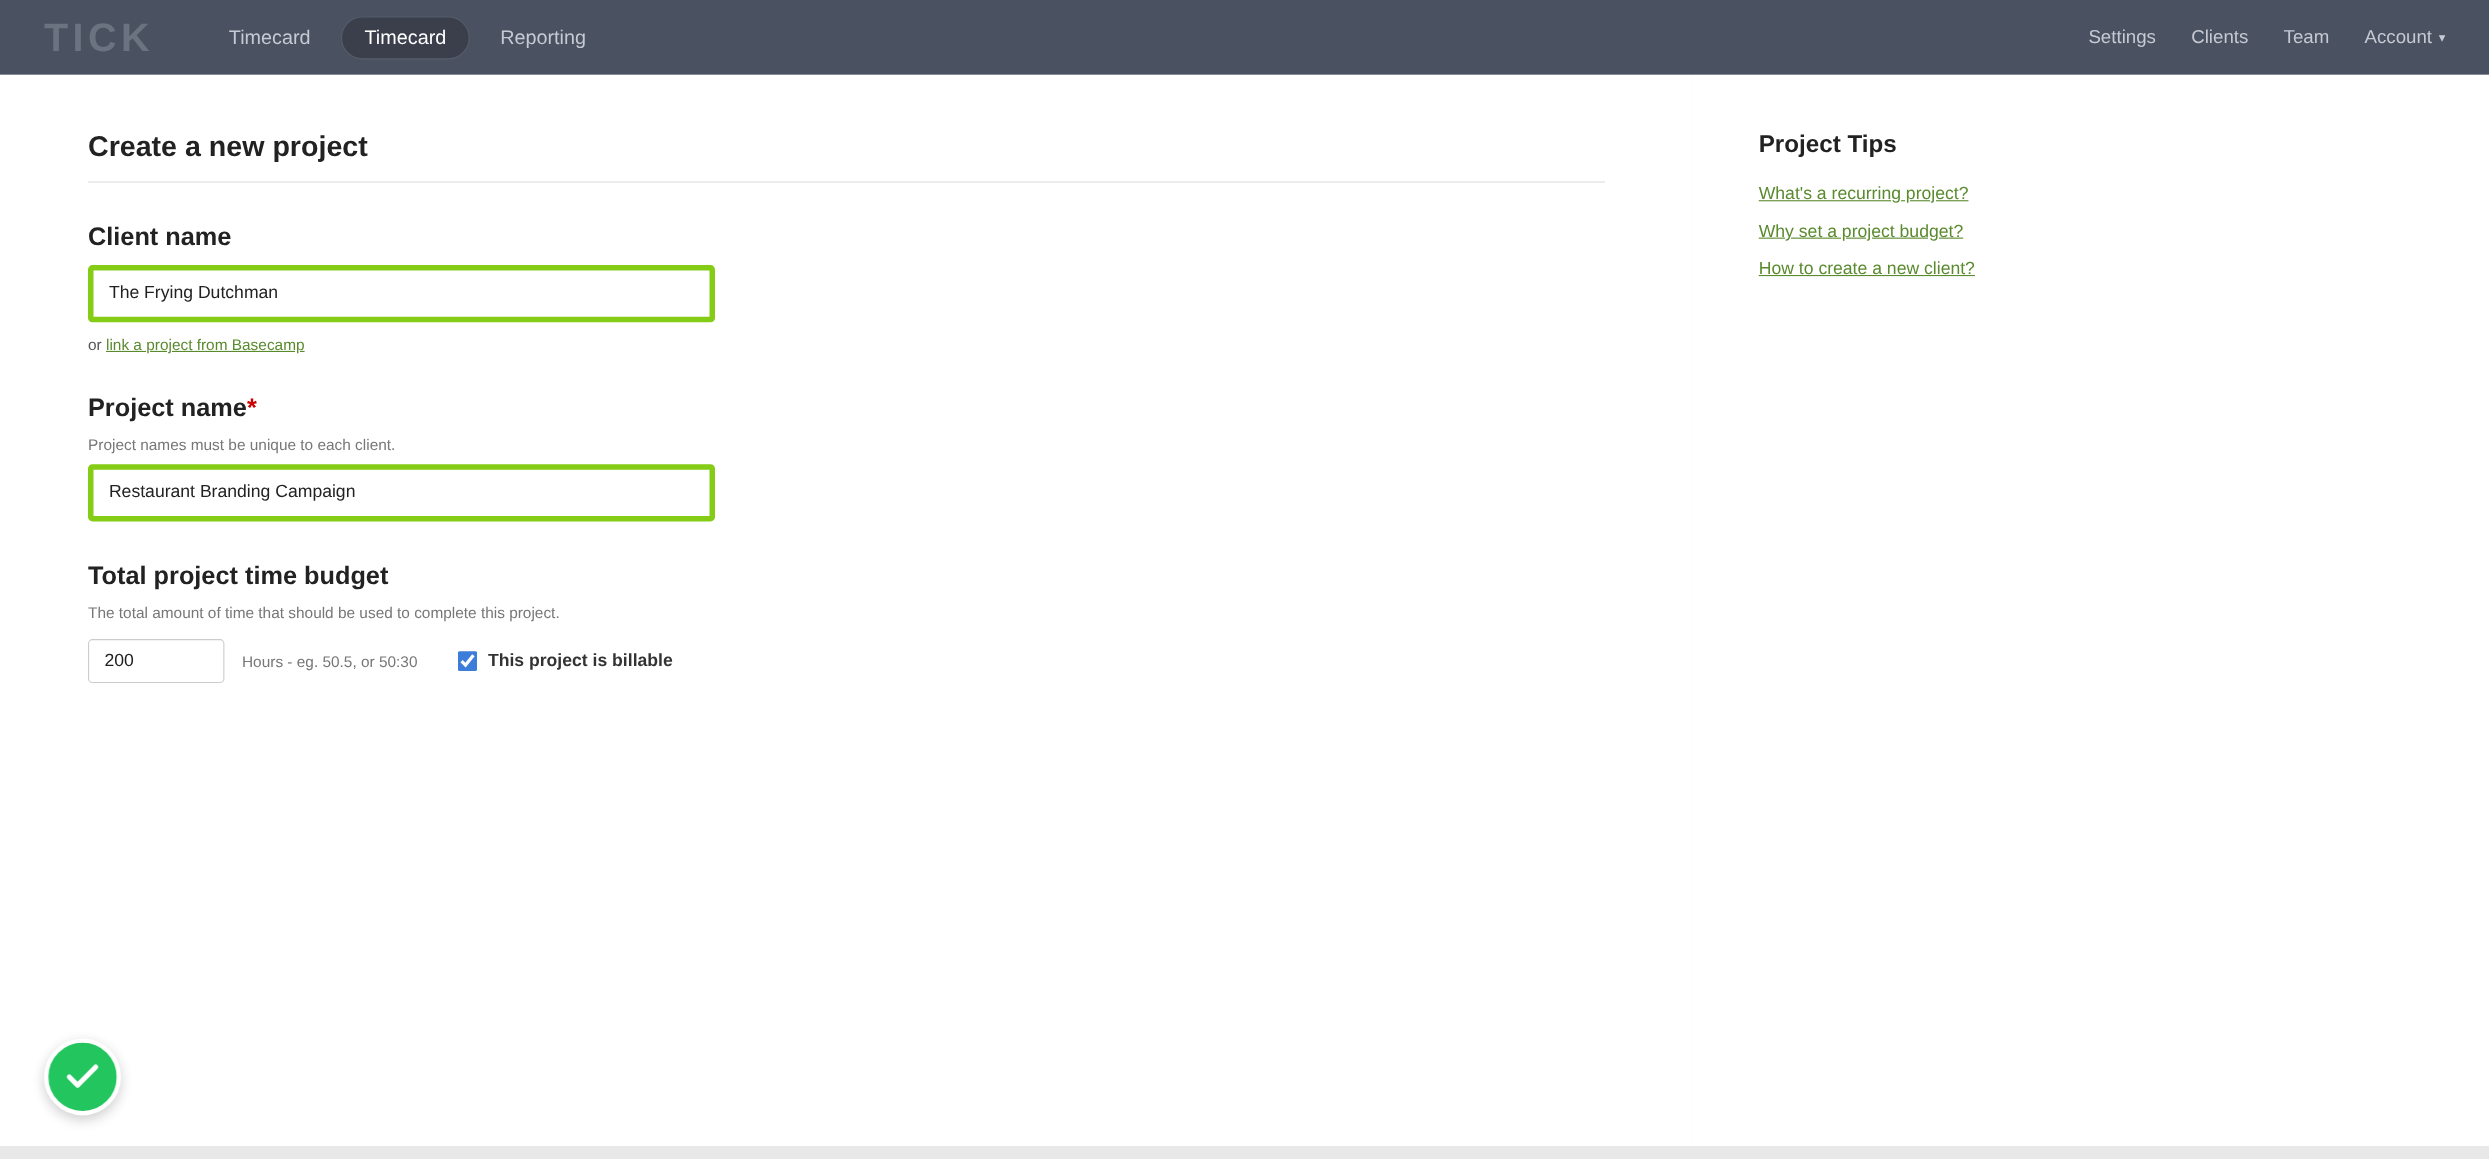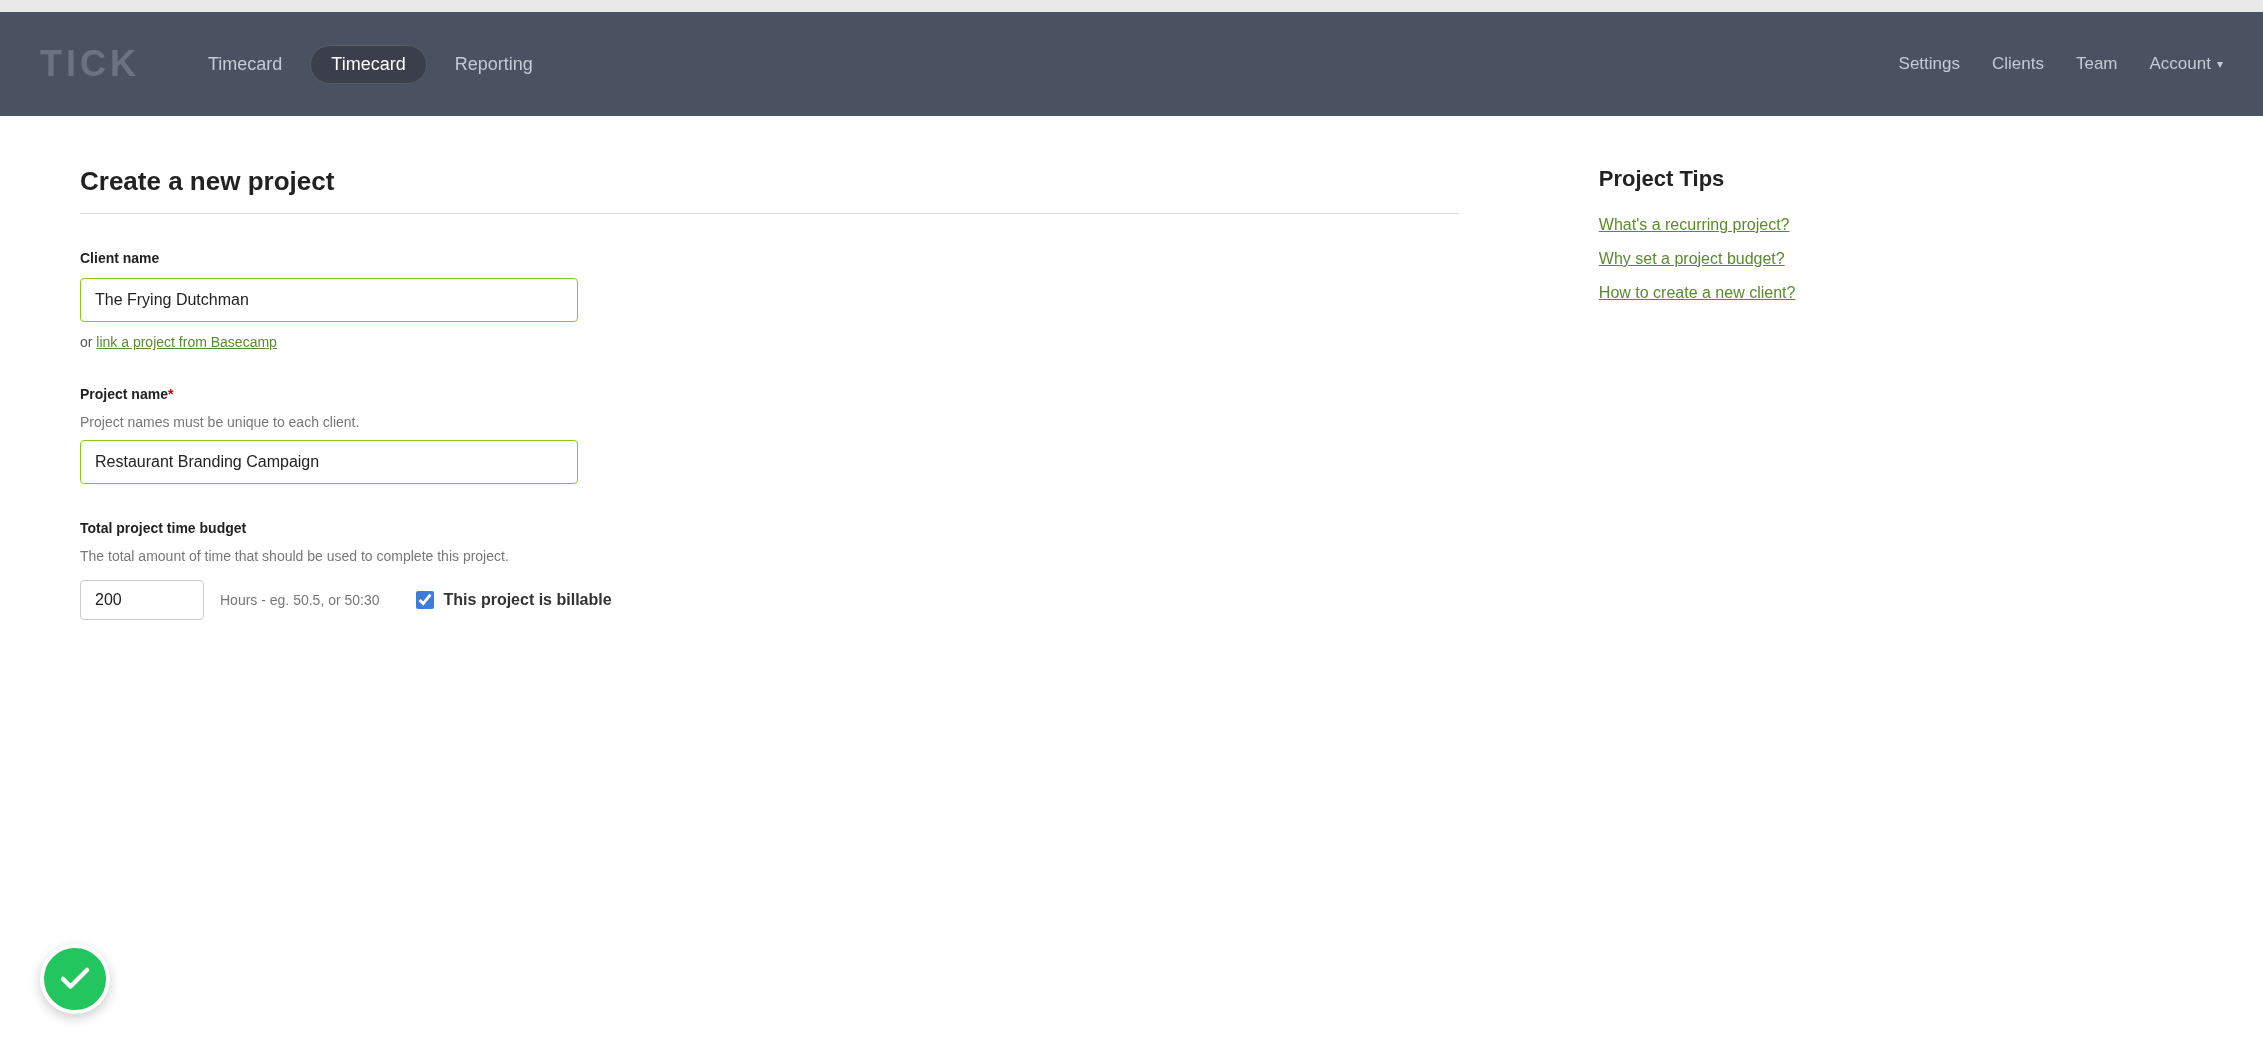--- a/index.html
+++ b/index.html
@@ -1,25 +1,24 @@
 <!DOCTYPE html>
 <html><head>
   <meta charset="utf-8">
   <style>
     * { box-sizing: border-box; margin: 0; padding: 0; }
     body { font-family: -apple-system, BlinkMacSystemFont, 'Segoe UI', Helvetica, Arial, sans-serif; background: #e8e8e8; }
 
     
     nav {
       background: #4a5160;
-      height: 104px;
+      height: 68px;
       display: flex;
       align-items: center;
       padding: 0 40px;
-      margin-top: 12px;
     }
     .nav-logo {
       font-size: 36px;
       font-weight: 900;
       color: #6b7280;
       letter-spacing: 4px;
       margin-right: 40px;
       text-transform: uppercase;
     }
     .nav-left {
@@ -90,40 +89,40 @@
       margin-bottom: 16px;
     }
     .divider {
       border: none;
       border-top: 1px solid #ddd;
       margin-bottom: 36px;
     }
 
     
     .field-label {
-      font-size: 14px;
+      font-size: 23px;
       font-weight: 600;
       color: #222;
       margin-bottom: 12px;
       display: block;
     }
     .field-label .required {
       color: #cc0000;
     }
     .field-sublabel {
       font-size: 14px;
       color: #777;
       margin-bottom: 10px;
     }
     .text-input {
-      width: 498px;
+      width: 570px;
       max-width: 100%;
       padding: 12px 14px;
       font-size: 16px;
-      border: 1px solid #84cc16;
+      border: 5px solid #84cc16;
       border-radius: 4px;
       outline: none;
       color: #222;
     }
     .basecamp-link-row {
       margin-top: 12px;
       font-size: 14px;
       color: #555;
       margin-bottom: 36px;
     }

